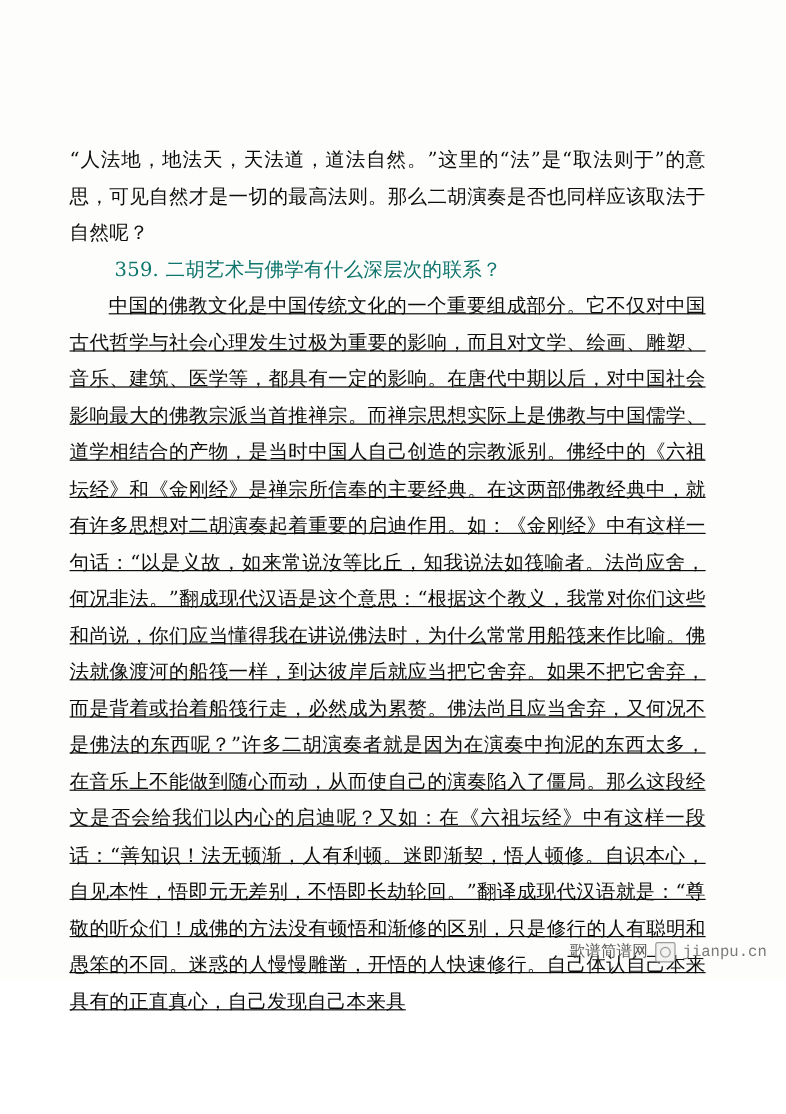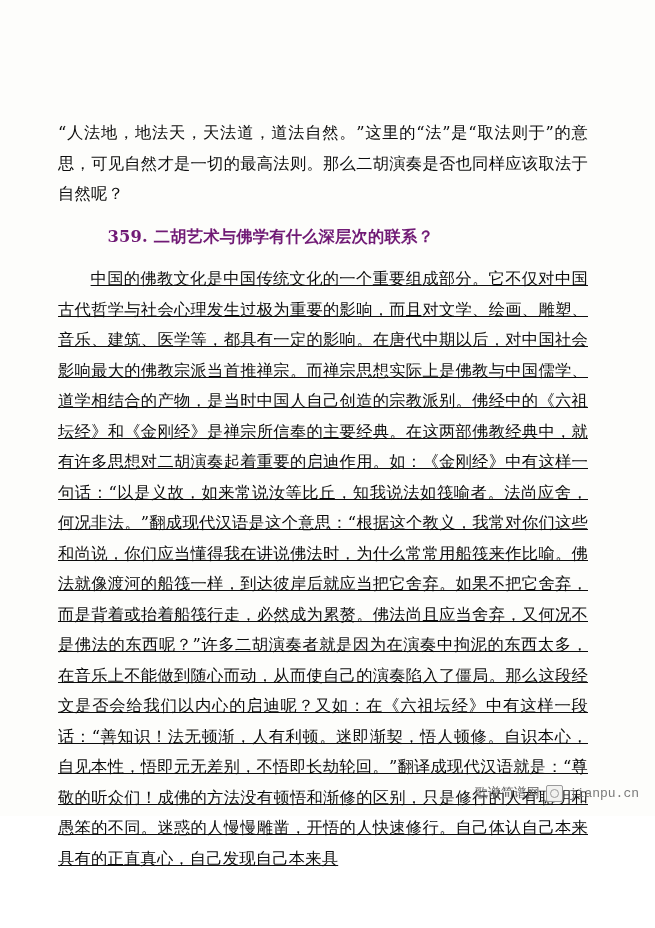--- a/index.html
+++ b/index.html
@@ -37,24 +37,24 @@
     margin: 0 0 0 0;
     letter-spacing: 0.2px;
   }
   .para.indent {
     text-indent: 2em;
     text-decoration: underline;
   }
   .heading {
     font-size: 16.3px;
     line-height: 30.5px;
-    color: #701a75;
-    font-weight: bold;
+    color: #0f766e;
+    font-weight: normal;
     text-indent: 2.3em;
-    margin: 12px;
+    margin: 0;
     letter-spacing: 0.2px;
   }
   .footer {
     position: absolute;
     right: 16px;
     bottom: 14px;
     display: flex;
     align-items: center;
     gap: 6px;
   }

